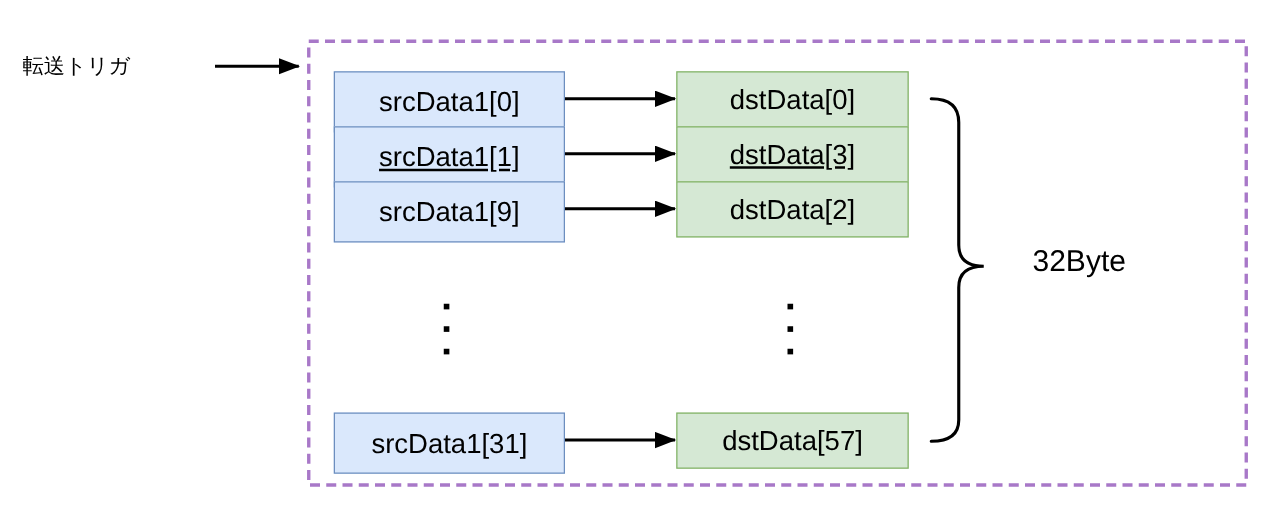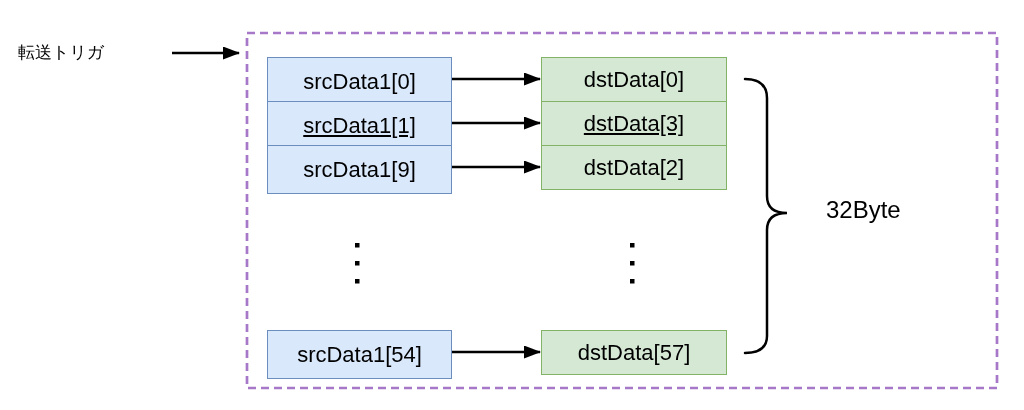--- a/index.html
+++ b/index.html
@@ -58,21 +58,21 @@
       <rect x="630" y="261" width="4.5" height="4.5"></rect>
       <rect x="630" y="279" width="4.5" height="4.5"></rect>
     </g>
   </svg>
 
   <div class="trigger-label">転送トリガ</div>
 
   <div class="box src row0">srcData1[0]</div>
   <div class="box src row1">srcData1[1]</div>
   <div class="box src row2">srcData1[9]</div>
-  <div class="box src row31">srcData1[54]</div>
+  <div class="box src row31">srcData1[31]</div>
 
   <div class="box dst row0">dstData[0]</div>
   <div class="box dst row1">dstData[3]</div>
   <div class="box dst row2">dstData[2]</div>
   <div class="box dst row31">dstData[57]</div>
 
   <div class="byte-label">32Byte</div>
 
 </div>
 

